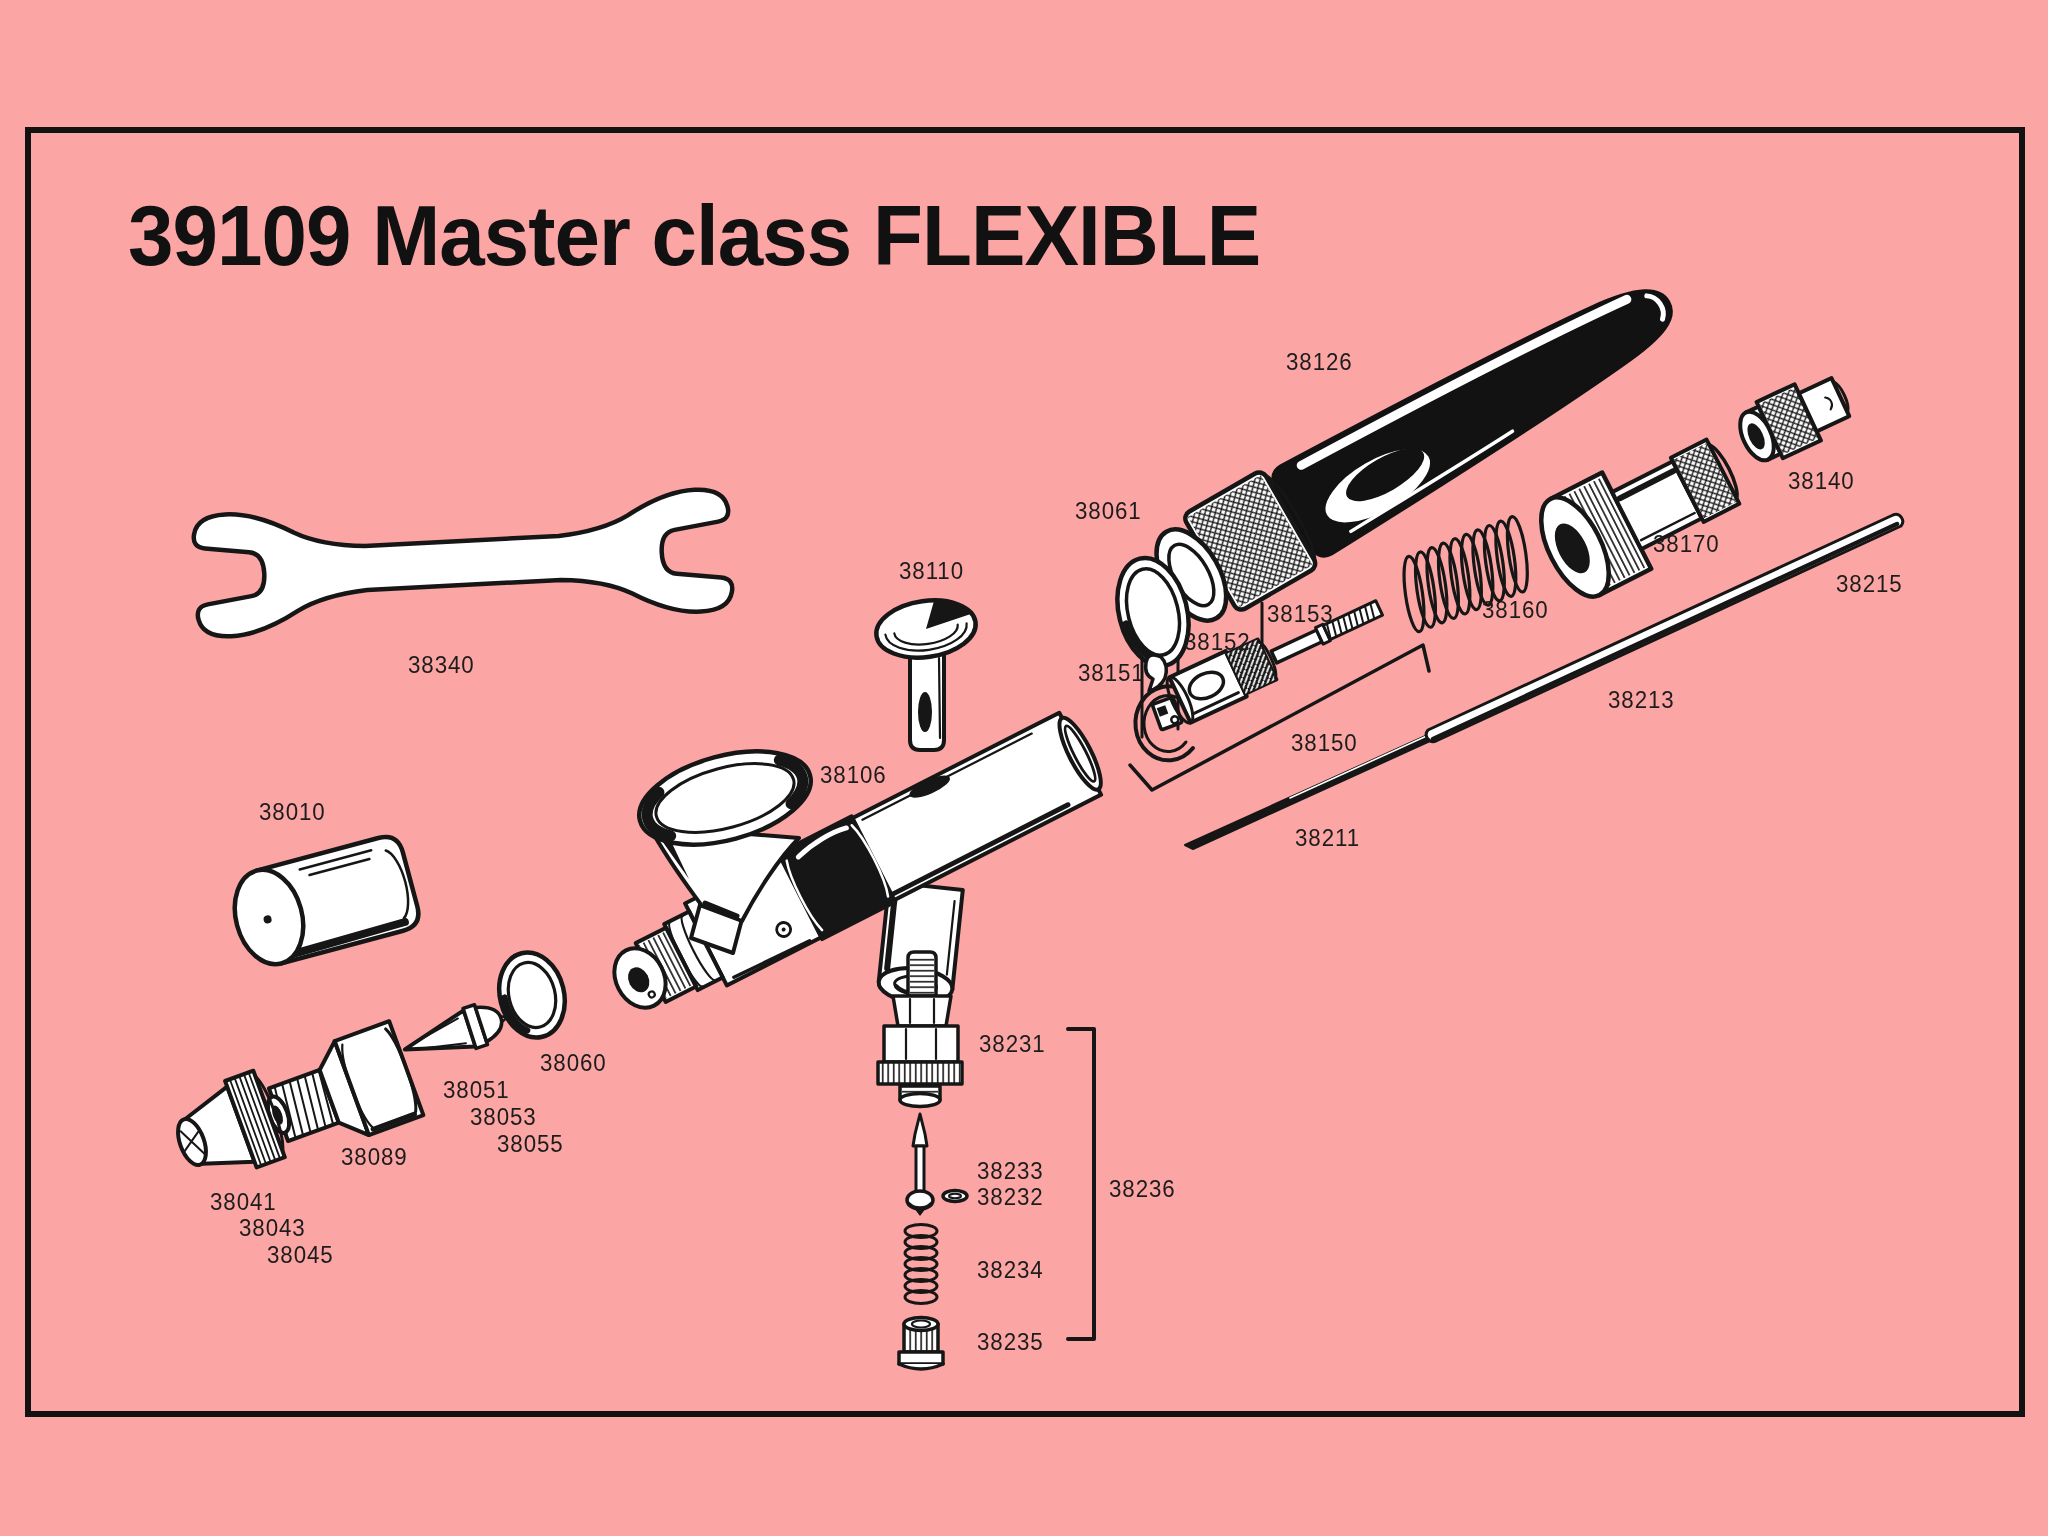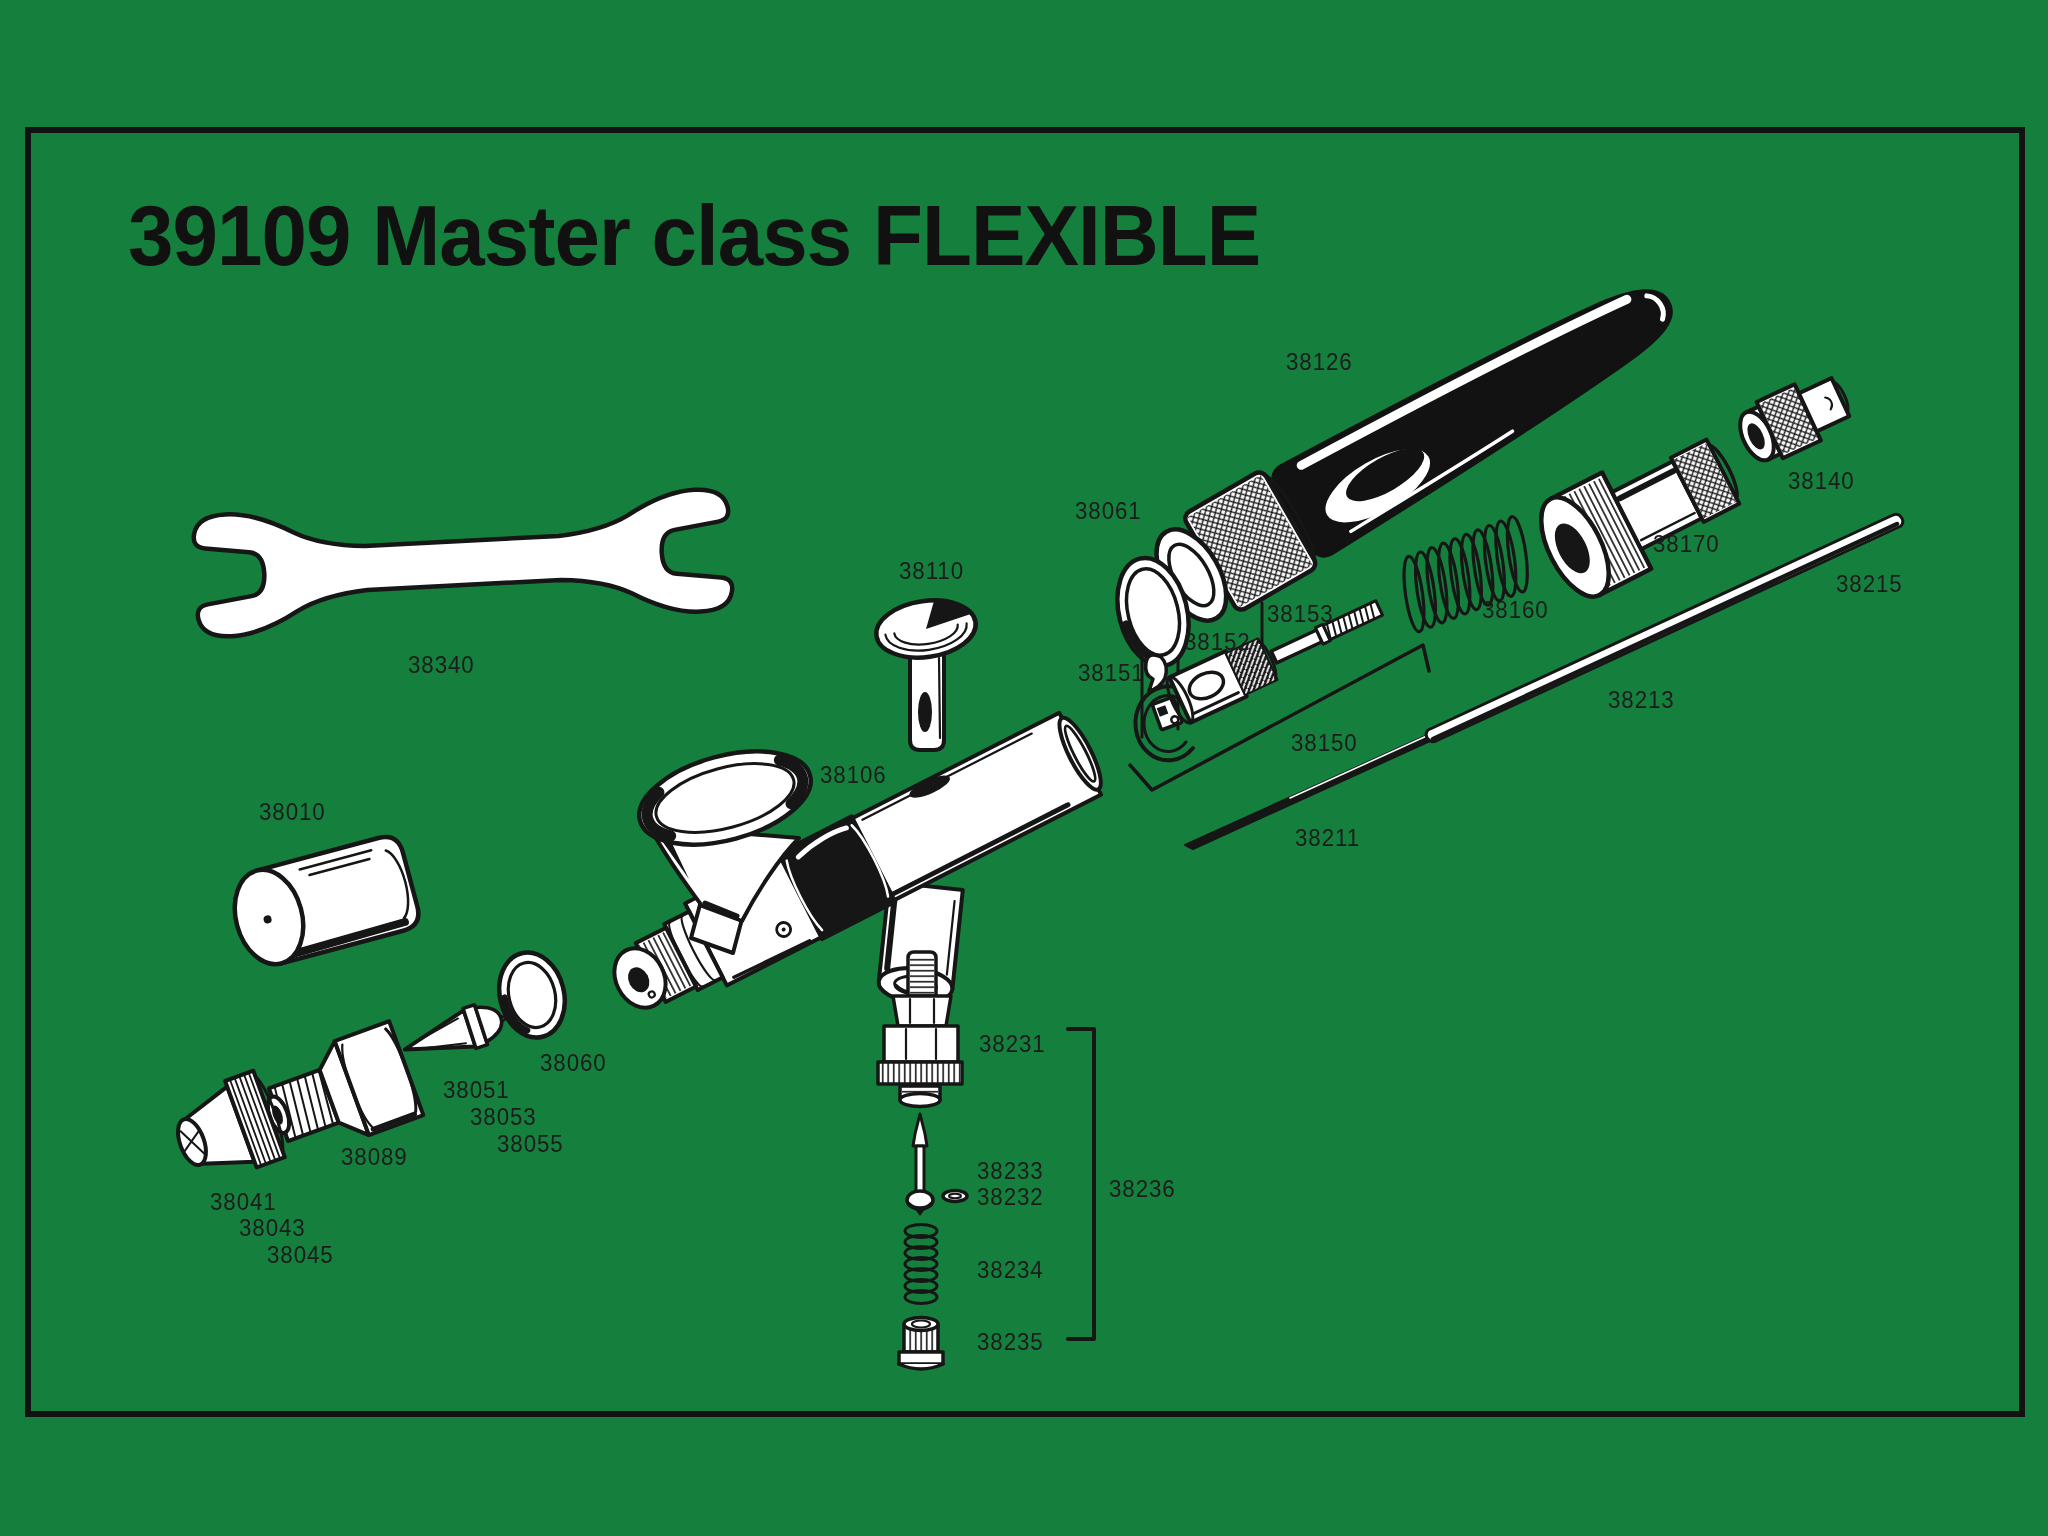--- a/index.html
+++ b/index.html
@@ -1,16 +1,16 @@
 <!DOCTYPE html>
 <html><head>
 <meta charset="utf-8">
 <style>
   html,body{margin:0;padding:0;background:#ffffff}
-  #page{position:relative;width:2048px;height:1536px;background:#15803d;
+  #page{position:relative;width:2048px;height:1536px;background:#fca5a5;
         font-family:"Liberation Sans",sans-serif;overflow:hidden;color:#161616}
   #frame{position:absolute;left:25px;top:127px;width:2000px;height:1290px;
          border:6px solid #121212;box-sizing:border-box}
   #title{position:absolute;left:128px;top:186px;font-size:86px;font-weight:bold;
          letter-spacing:-1px;white-space:nowrap;color:#111;
          transform:scaleX(0.95);transform-origin:left top}
   #art{position:absolute;left:0;top:0}
   .lbl{position:absolute;font-size:24px;letter-spacing:1px;color:#1c1c1c;
        white-space:nowrap;transform:scaleX(0.93);transform-origin:left top}
 </style>

